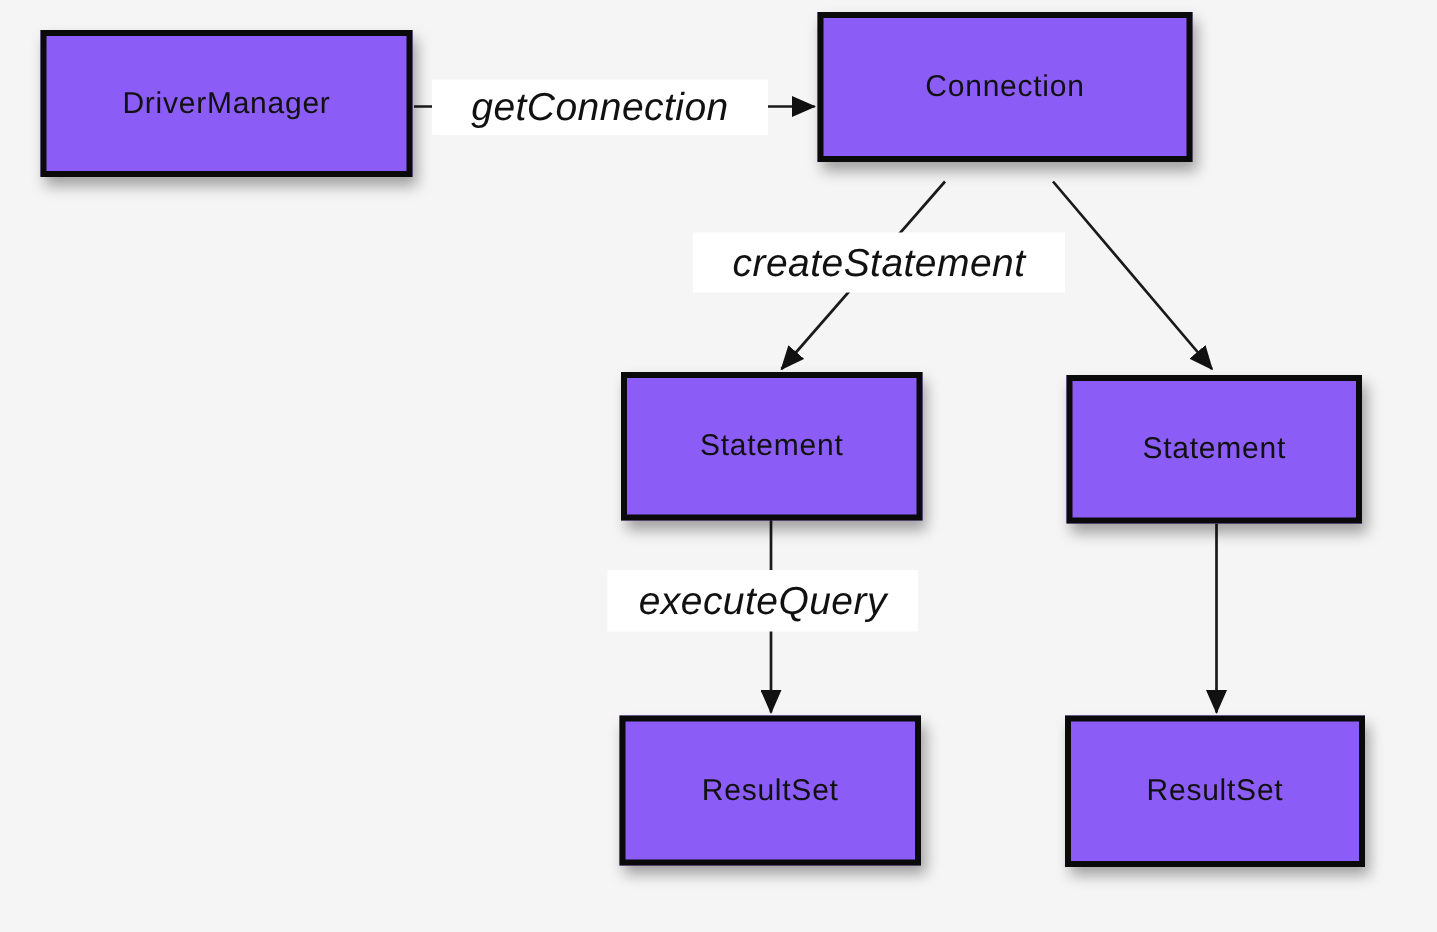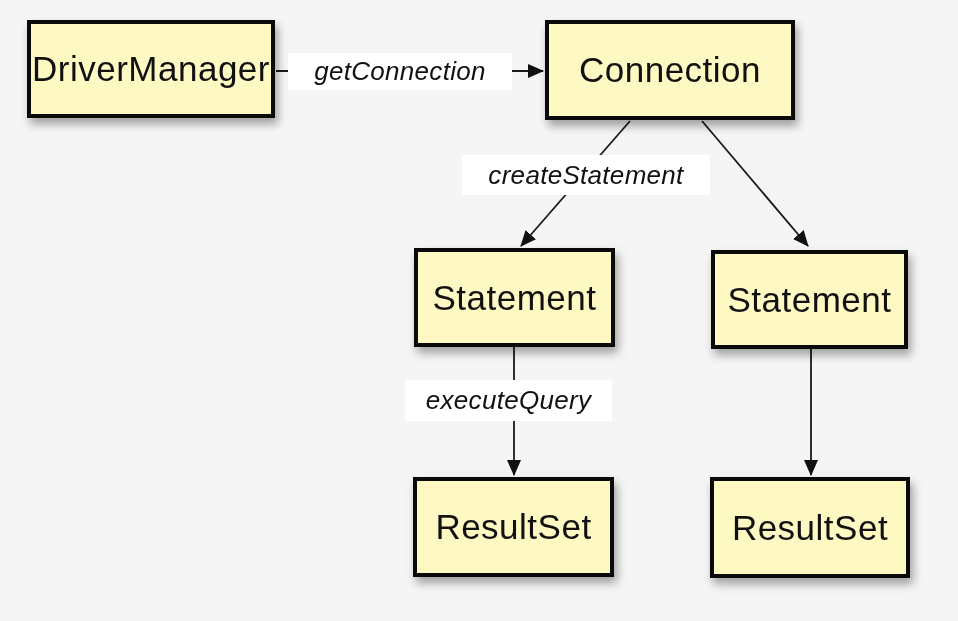--- a/index.html
+++ b/index.html
@@ -21,48 +21,48 @@
     z-index: 1;
   }
   .edge-line {
     stroke: #1a1a1a;
     stroke-width: 1.8;
     fill: none;
   }
   .node {
     position: absolute;
     box-sizing: border-box;
-    background: #fef9c3;
+    background: #8b5cf6;
     border: 4px solid #0a0a0a;
     box-shadow: 3px 6px 9px rgba(0,0,0,0.35);
     display: flex;
     align-items: center;
     justify-content: center;
-    font-size: 35px;
+    font-size: 20px;
     letter-spacing: 0.5px;
     color: #111111;
     z-index: 2;
   }
   .edge-label {
     position: absolute;
     box-sizing: border-box;
     background: #ffffff;
     display: flex;
     align-items: center;
     justify-content: center;
     font-style: italic;
     font-size: 26px;
     letter-spacing: 0.3px;
     color: #111111;
     z-index: 2;
     white-space: nowrap;
   }
   
   #node-driver-manager  { left: 27px;  top: 20px;  width: 248px; height: 98px;  }
-  #node-connection      { left: 545px; top: 20px;  width: 250px; height: 100px; }
+  #node-connection      { left: 545px; top: 8px;  width: 250px; height: 100px; }
   #node-statement-left  { left: 414px; top: 248px; width: 201px; height: 99px;  }
   #node-statement-right { left: 711px; top: 250px; width: 197px; height: 99px;  }
   #node-resultset-left  { left: 413px; top: 477px; width: 201px; height: 100px; }
   #node-resultset-right { left: 710px; top: 477px; width: 200px; height: 101px; }
   
   #label-get-connection   { left: 288px; top: 53px;  width: 224px; height: 37px; }
   #label-create-statement { left: 462px; top: 155px; width: 248px; height: 40px; }
   #label-execute-query    { left: 405px; top: 380px; width: 207px; height: 41px; }
 </style>
 </head>

